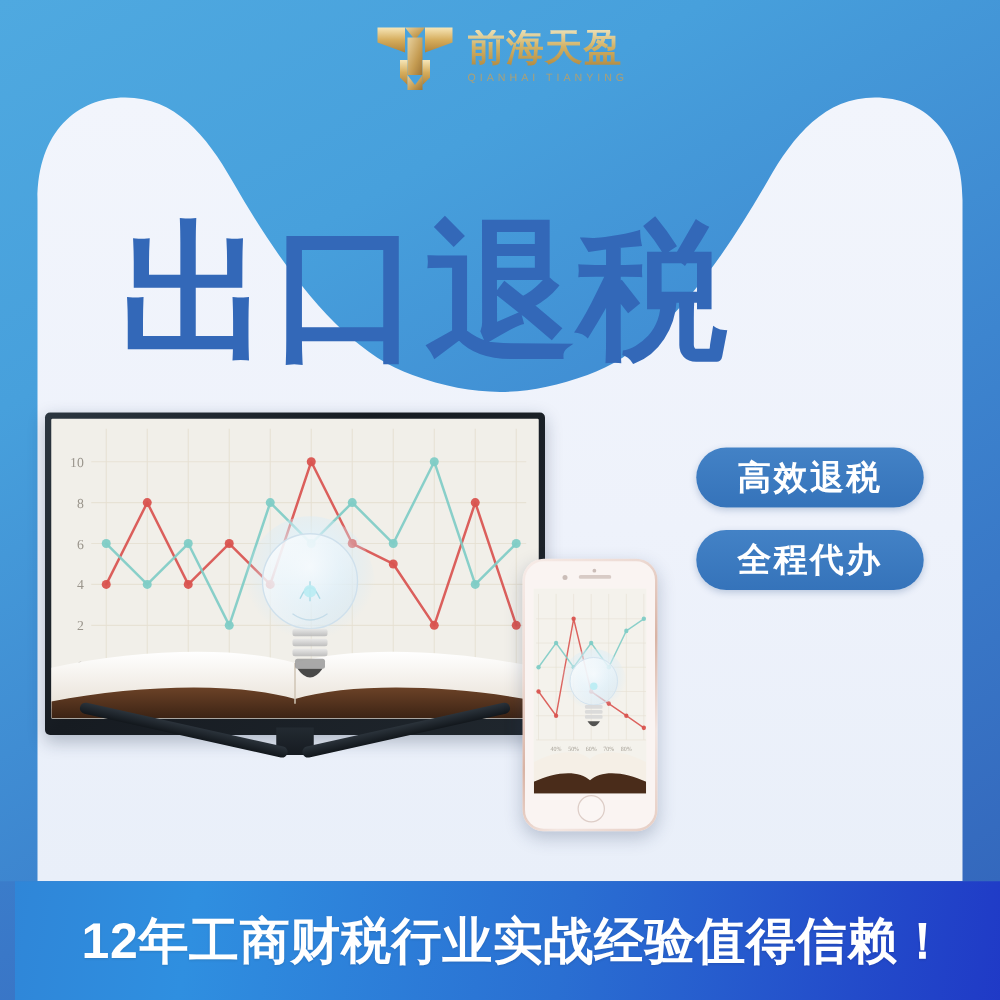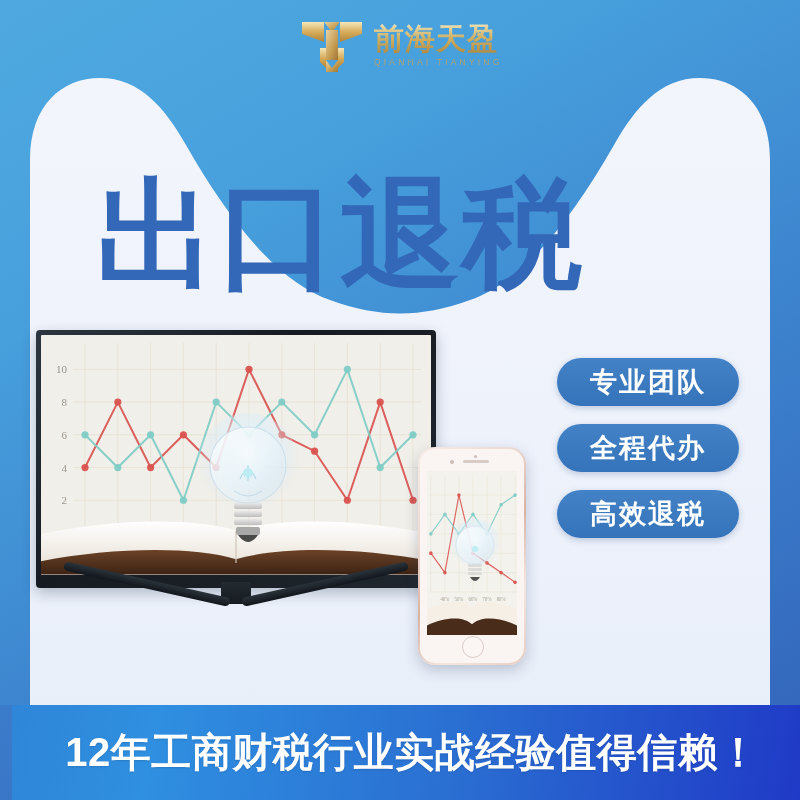--- a/index.html
+++ b/index.html
@@ -479,27 +479,24 @@
           <rect x="19" y="57" width="14" height="3" rx="1" fill="#d8d8d8" opacity=".9"></rect>
           <path d="M21 62 q5 8 10 0 Z" fill="#2b2b2b" opacity=".8"></path>
         </svg>
       </div>
       <div class="phone-home"></div>
     </div>
   </div>
 
   <div class="pills">
     <div class="pill">
-      <span>专业团队</span>
+      <span>高效退税</span>
     </div>
     <div class="pill">
       <span>全程代办</span>
     </div>
-    <div class="pill">
-      <span>高效退税</span>
-    </div>
   </div>
 
   <div class="banner">
     <div class="banner-text">12年工商财税行业实战经验值得信赖！</div>
   </div>
 
 </div>
 
 </body></html>

